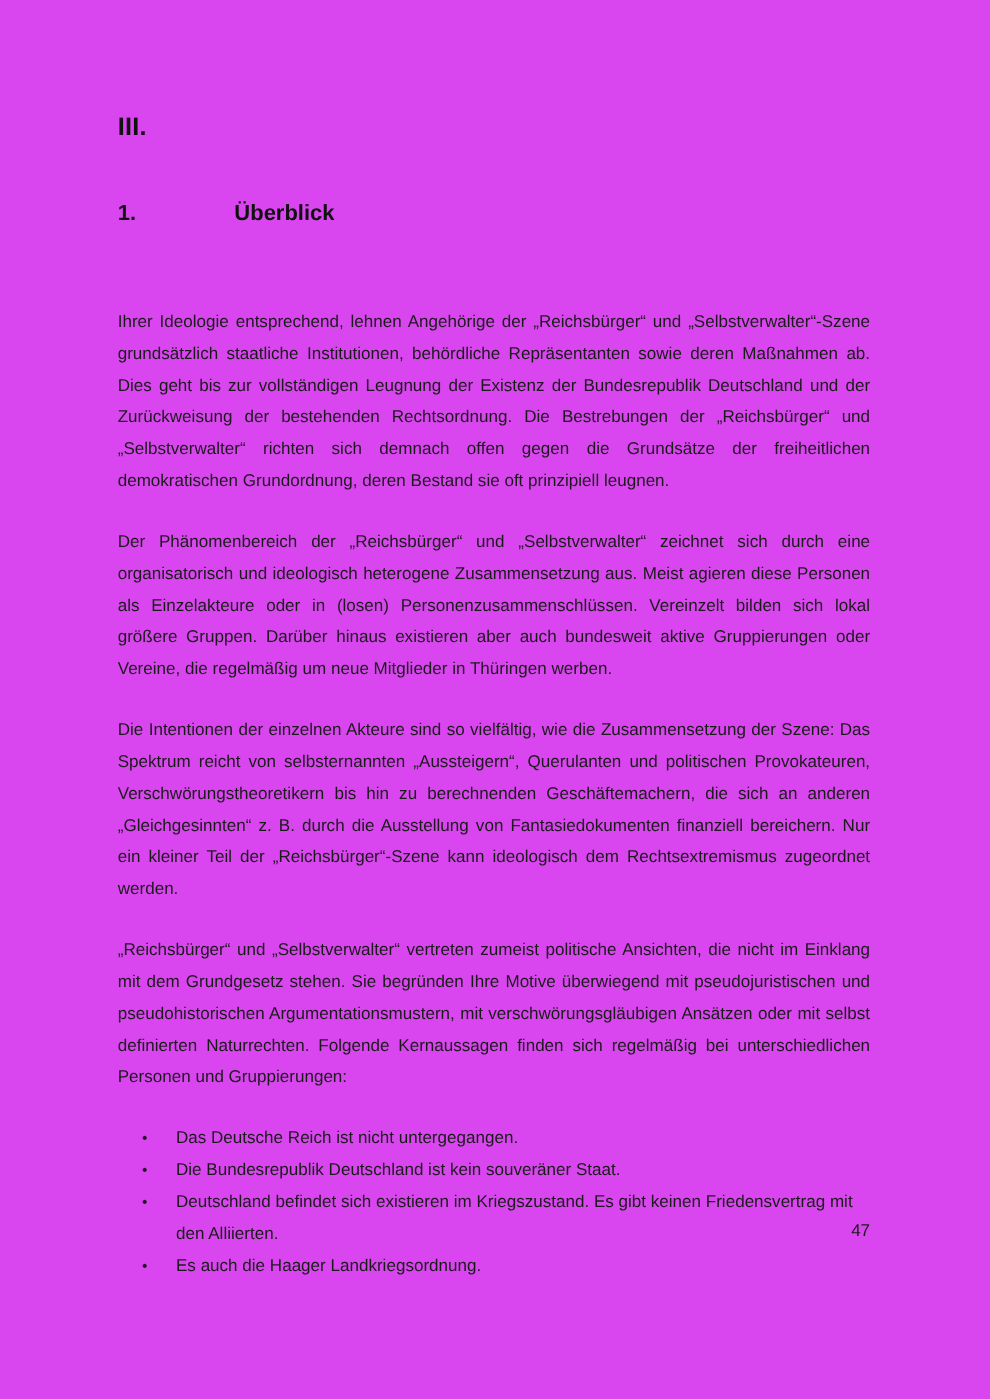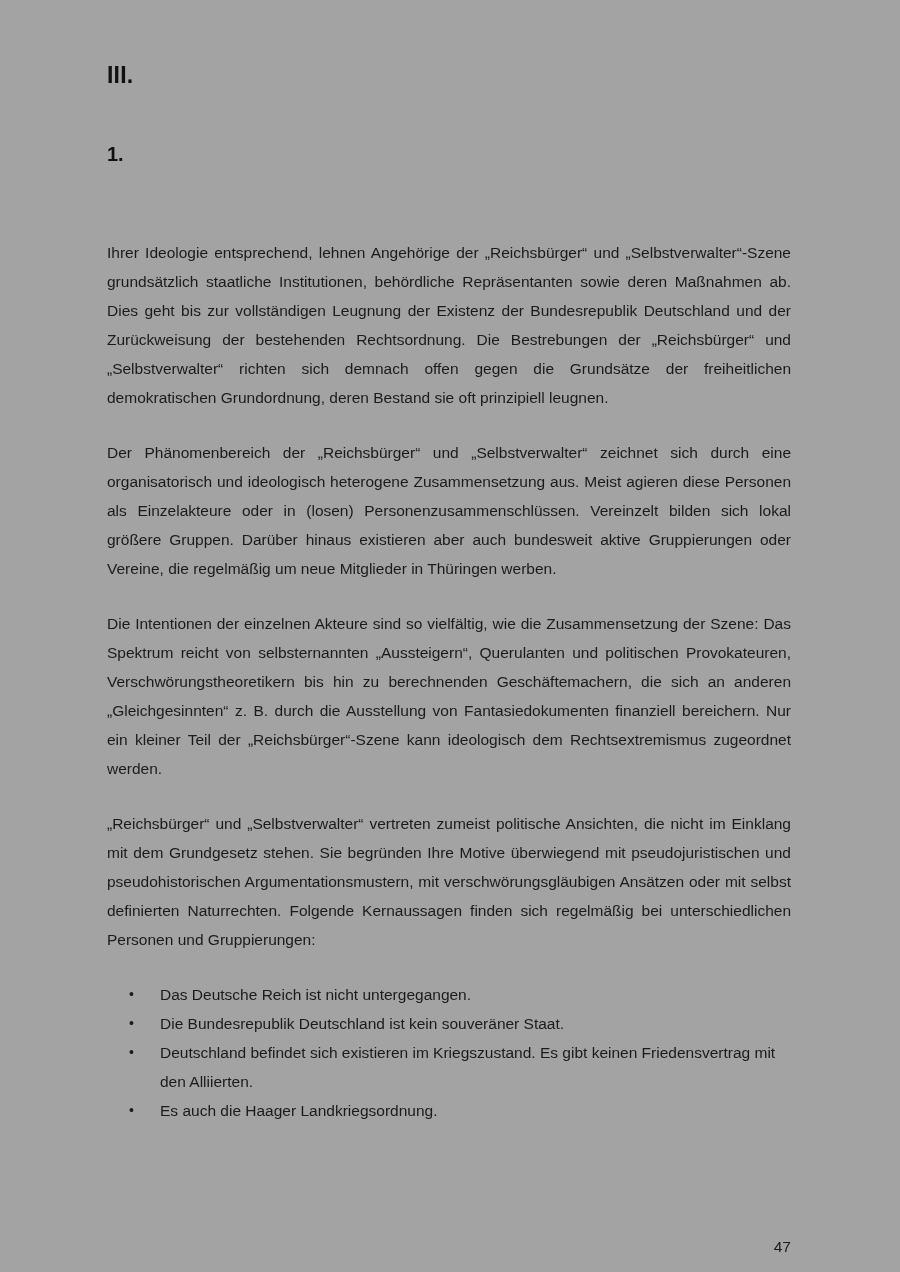--- a/index.html
+++ b/index.html
@@ -2,22 +2,22 @@
 <html lang="de"><head>
 <meta charset="utf-8">
 <style>
   * { margin: 0; padding: 0; box-sizing: border-box; }
   html, body { background: #ffffff; }
   .page {
     position: relative;
     width: 900px;
     height: 1272px;
     margin: 0 auto;
-    background: #a3a3a3;
-    padding: 60px 109px 0 107px;
+    background: #d946ef;
+    padding: 100px 109px 0 107px;
     font-family: "Liberation Sans", sans-serif;
     color: #1b1b1b;
     overflow: hidden;
   }
   .h1 {
     display: flex;
     font-size: 23px;
     font-weight: bold;
     line-height: 30px;
     color: #111;
@@ -57,38 +57,39 @@
     line-height: 29px;
   }
   .dot {
     flex: 0 0 53px;
     padding-left: 22px;
     font-size: 14px;
   }
   .li-text { flex: 1; }
   .page-number {
     position: absolute;
-    top: 1237px;
+    top: 1110px;
     right: 109px;
     font-size: 15.5px;
     line-height: 19px;
     color: #1b1b1b;
   }
 </style>
 </head>
 <body>
 
 <div class="page">
 
   <h1 class="h1">
     <span class="h-num">III.</span>
   </h1>
 
   <h2 class="h2">
     <span class="h-num">1.</span>
+    <span class="h-title">Überblick</span>
   </h2>
 
   <p class="body-p first">Ihrer Ideologie entsprechend, lehnen Angehörige der „Reichsbürger“ und „Selbstverwalter“-Szene grundsätzlich staatliche Institutionen, behördliche Repräsentanten sowie deren Maß­nahmen ab. Dies geht bis zur vollständigen Leugnung der Existenz der Bundesrepublik Deutschland und der Zurückweisung der bestehenden Rechtsordnung. Die Bestrebungen der „Reichsbürger“ und „Selbstverwalter“ richten sich demnach offen gegen die Grundsätze der freiheitlichen demokratischen Grundordnung, deren Bestand sie oft prinzipiell leugnen.</p>
 
 
   <p class="body-p">Der Phänomenbereich der „Reichsbürger“ und „Selbstverwalter“ zeichnet sich durch eine organisatorisch und ideologisch heterogene Zusammensetzung aus. Meist agieren diese Personen als Einzelakteure oder in (losen) Personenzusammenschlüssen. Vereinzelt bilden sich lokal größere Gruppen. Darüber hinaus existieren aber auch bundesweit aktive Gruppie­rungen oder Vereine, die regelmäßig um neue Mitglieder in Thüringen werben.</p>
 
   <p class="body-p">Die Intentionen der einzelnen Akteure sind so vielfältig, wie die Zusammensetzung der Sze­ne: Das Spektrum reicht von selbsternannten „Aussteigern“, Querulanten und politischen Provokateuren, Verschwörungstheoretikern bis hin zu berechnenden Geschäftemachern, die sich an anderen „Gleichgesinnten“ z. B. durch die Ausstellung von Fantasiedokumenten fi­nanziell bereichern. Nur ein kleiner Teil der „Reichsbürger“-Szene kann ideologisch dem Rechtsextremismus zugeordnet werden.</p>
 
   <p class="body-p">„Reichsbürger“ und „Selbstverwalter“ vertreten zumeist politische Ansichten, die nicht im Einklang mit dem Grundgesetz stehen. Sie begründen Ihre Motive überwiegend mit pseudo­juristischen und pseudohistorischen Argumentationsmustern, mit verschwörungsgläubigen Ansätzen oder mit selbst definierten Naturrechten. Folgende Kernaussagen finden sich re­gelmäßig bei unterschiedlichen Personen und Gruppierungen:</p>

